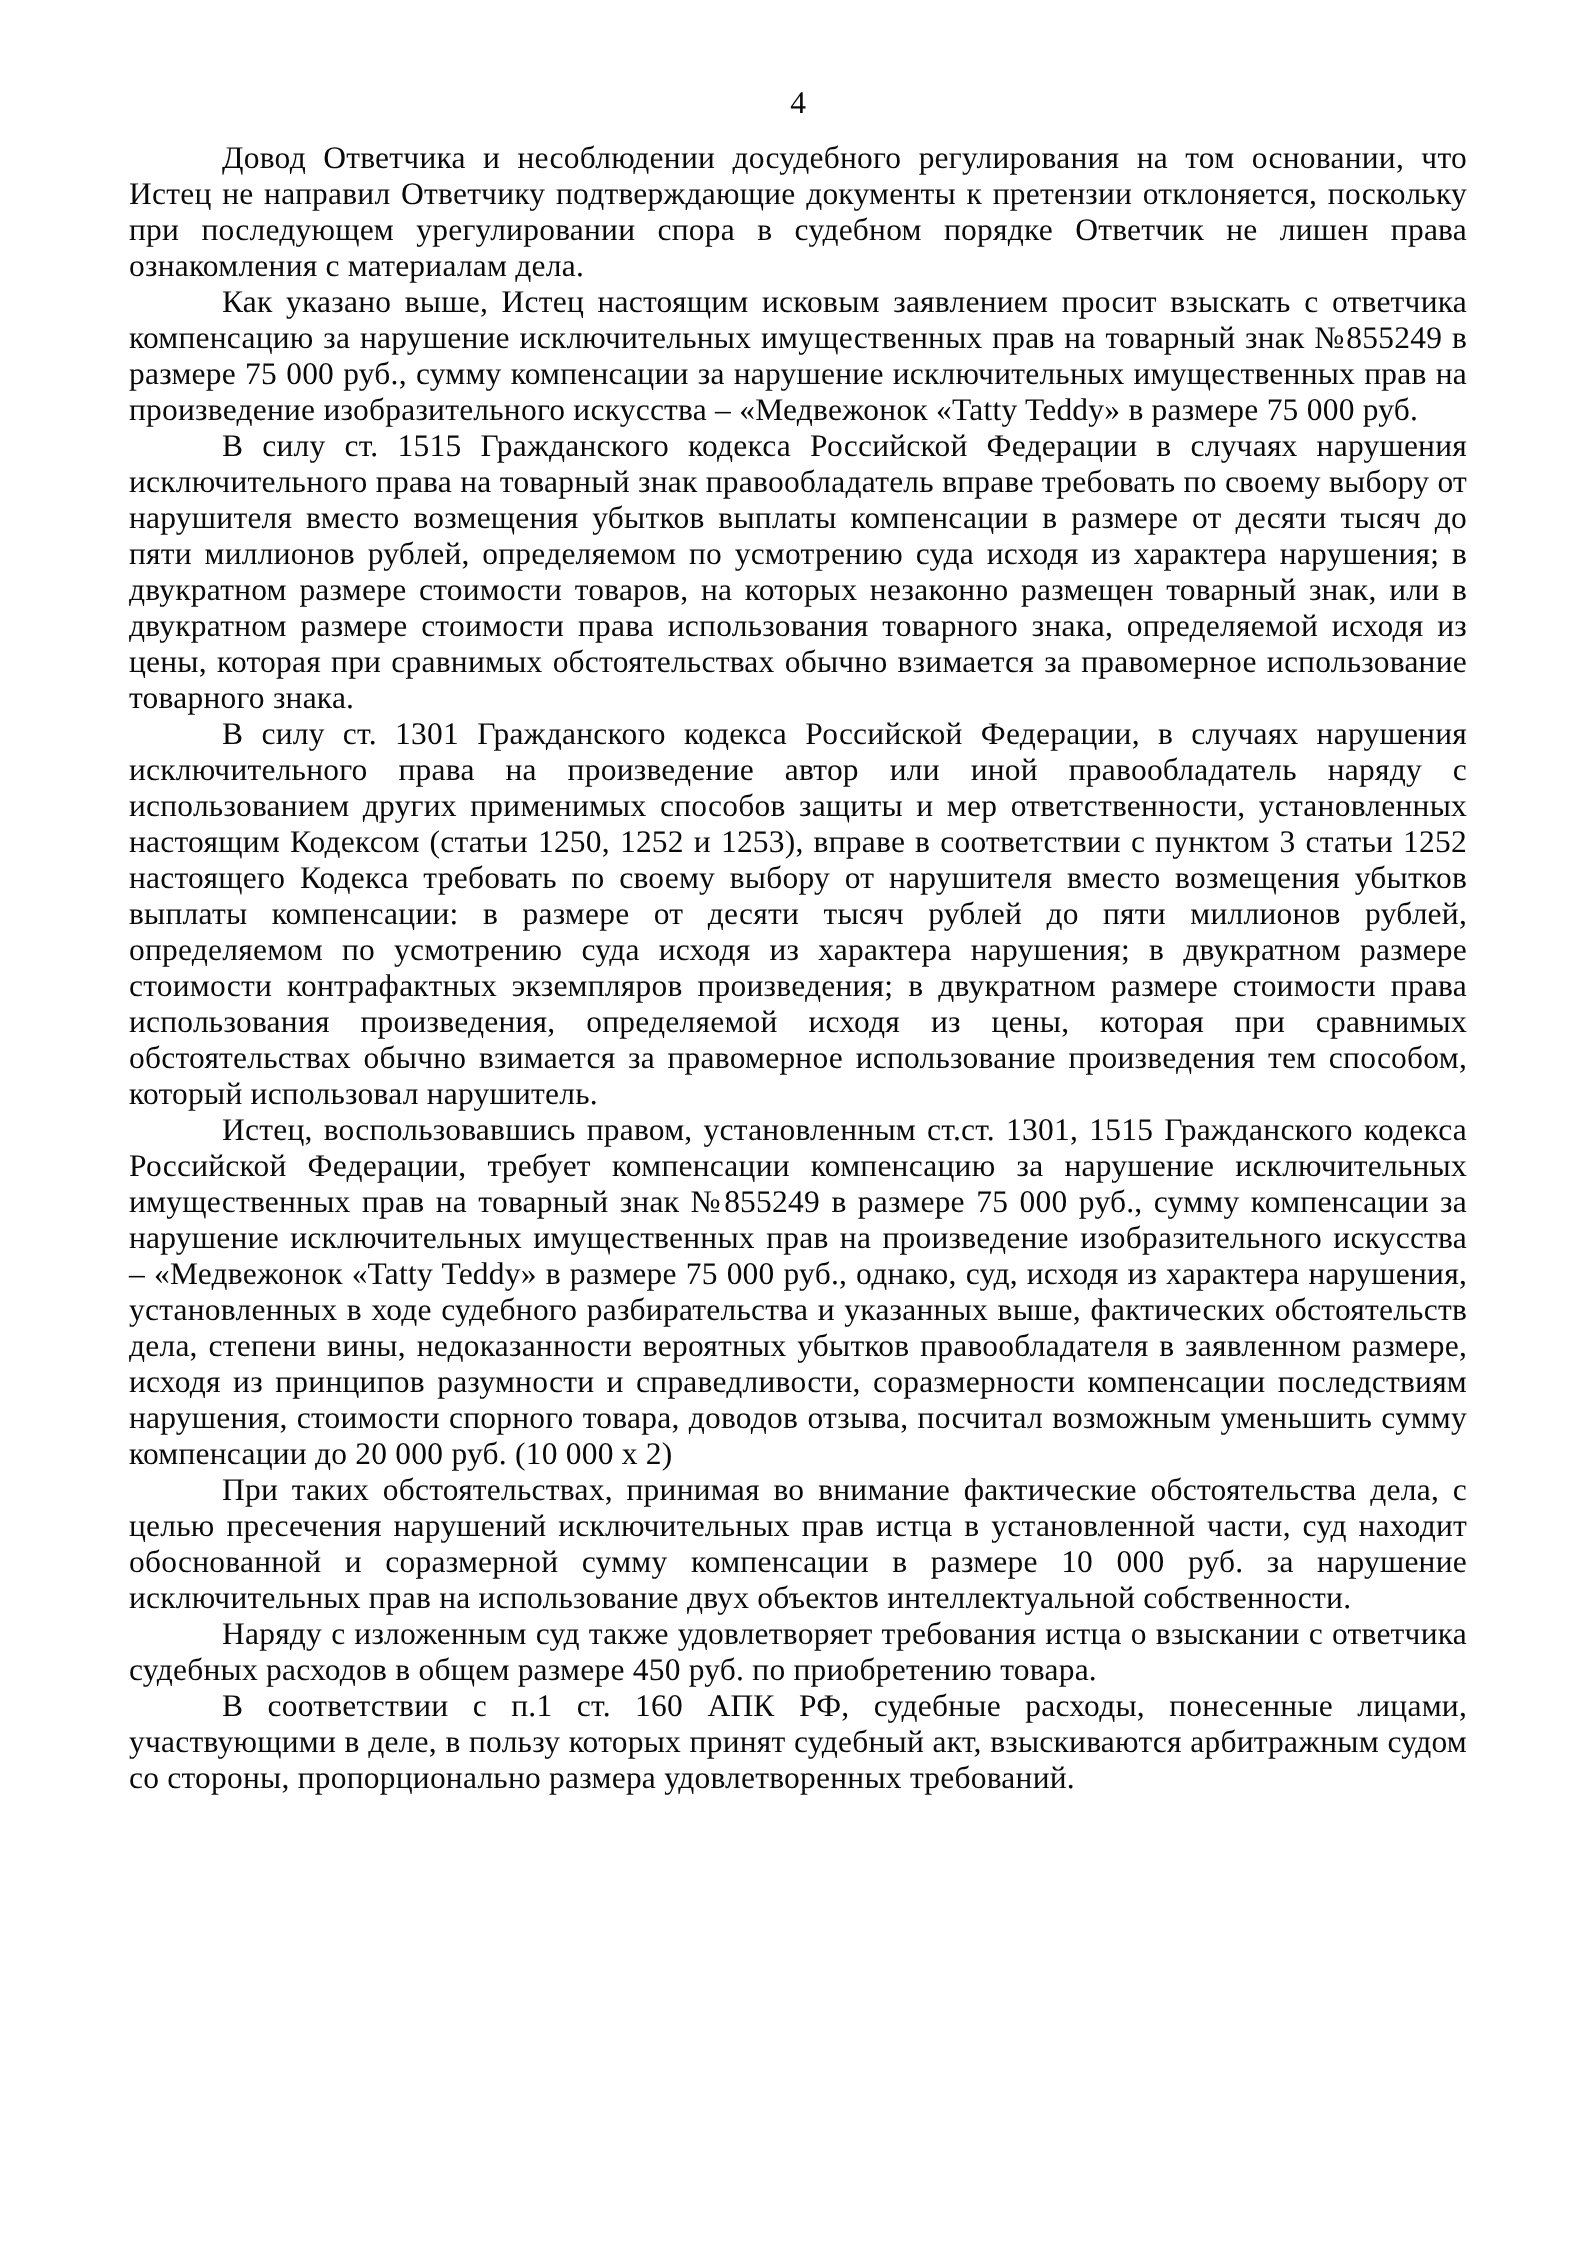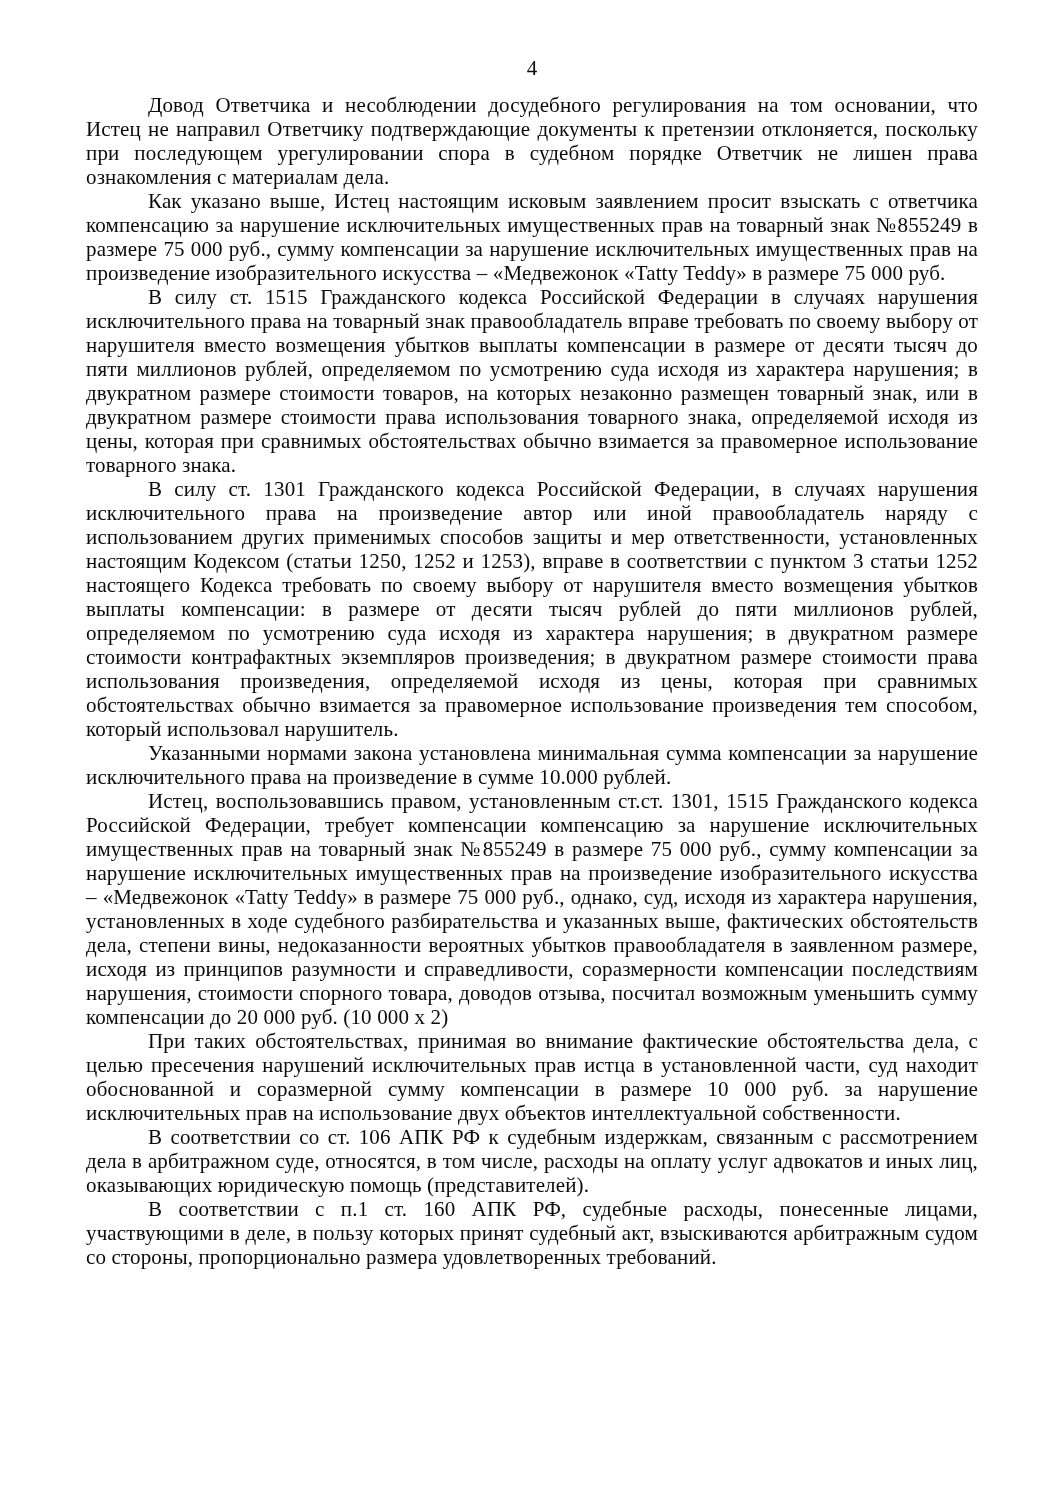--- a/index.html
+++ b/index.html
@@ -39,19 +39,18 @@
 </head>
 <body>
 
 <div class="page">
   <div class="page-number">4</div>
   <div class="doc-body">
     <p>Довод Ответчика и несоблюдении досудебного регулирования на том основании, что Истец не направил Ответчику подтверждающие документы к претензии отклоняется, поскольку при последующем урегулировании спора в судебном порядке Ответчик не лишен права ознакомления с материалам дела.</p>
     <p>Как указано выше, Истец настоящим исковым заявлением просит взыскать с ответчика компенсацию за нарушение исключительных имущественных прав на товарный знак №855249 в размере 75 000 руб., сумму компенсации за нарушение исключительных имущественных прав на произведение изобразительного искусства – «Медвежонок «Tatty Teddy» в размере 75 000 руб.</p>
     <p>В силу ст. 1515 Гражданского кодекса Российской Федерации в случаях нарушения исключительного права на товарный знак правообладатель вправе требовать по своему выбору от нарушителя вместо возмещения убытков выплаты компенсации в размере от десяти тысяч до пяти миллионов рублей, определяемом по усмотрению суда исходя из характера нарушения; в двукратном размере стоимости товаров, на которых незаконно размещен товарный знак, или в двукратном размере стоимости права использования товарного знака, определяемой исходя из цены, которая при сравнимых обстоятельствах обычно взимается за правомерное использование товарного знака.</p>
     <p>В силу ст. 1301 Гражданского кодекса Российской Федерации, в случаях нарушения исключительного права на произведение автор или иной правообладатель наряду с использованием других применимых способов защиты и мер ответственности, установленных настоящим Кодексом (статьи 1250, 1252 и 1253), вправе в соответствии с пунктом 3 статьи 1252 настоящего Кодекса требовать по своему выбору от нарушителя вместо возмещения убытков выплаты компенсации: в размере от десяти тысяч рублей до пяти миллионов рублей, определяемом по усмотрению суда исходя из характера нарушения; в двукратном размере стоимости контрафактных экземпляров произведения; в двукратном размере стоимости права использования произведения, определяемой исходя из цены, которая при сравнимых обстоятельствах обычно взимается за правомерное использование произведения тем способом, который использовал нарушитель.</p>
-    <p>Указанными нормами закона установлена минимальная сумма компенсации за нарушение исключительного права на произведение в сумме 10.000 рублей.</p>
     <p>Истец, воспользовавшись правом, установленным ст.ст. 1301, 1515 Гражданского кодекса Российской Федерации, требует компенсации компенсацию за нарушение исключительных имущественных прав на товарный знак №855249 в размере 75 000 руб., сумму компенсации за нарушение исключительных имущественных прав на произведение изобразительного искусства – «Медвежонок «Tatty Teddy» в размере 75 000 руб., однако, суд, исходя из характера нарушения, установленных в ходе судебного разбирательства и указанных выше, фактических обстоятельств дела, степени вины, недоказанности вероятных убытков правообладателя в заявленном размере, исходя из принципов разумности и справедливости, соразмерности компенсации последствиям нарушения, стоимости спорного товара, доводов отзыва, посчитал возможным уменьшить сумму компенсации до 20 000 руб. (10 000 х 2)</p>
     <p>При таких обстоятельствах, принимая во внимание фактические обстоятельства дела, с целью пресечения нарушений исключительных прав истца в установленной части, суд находит обоснованной и соразмерной сумму компенсации в размере 10 000 руб. за нарушение исключительных прав на использование двух объектов интеллектуальной собственности.</p>
-    <p>В соответствии со ст. 106 АПК РФ к судебным издержкам, связанным с рассмотрением дела в арбитражном суде, относятся, в том числе, расходы на оплату услуг адвокатов и иных лиц, оказывающих юридическую помощь (представителей).</p>
+    <p>Наряду с изложенным суд также удовлетворяет требования истца о взыскании с ответчика судебных расходов в общем размере 450 руб. по приобретению товара.</p>
     <p>В соответствии с п.1 ст. 160 АПК РФ, судебные расходы, понесенные лицами, участвующими в деле, в пользу которых принят судебный акт, взыскиваются арбитражным судом со стороны, пропорционально размера удовлетворенных требований.</p>
   </div>
 </div>
 
 </body></html>

